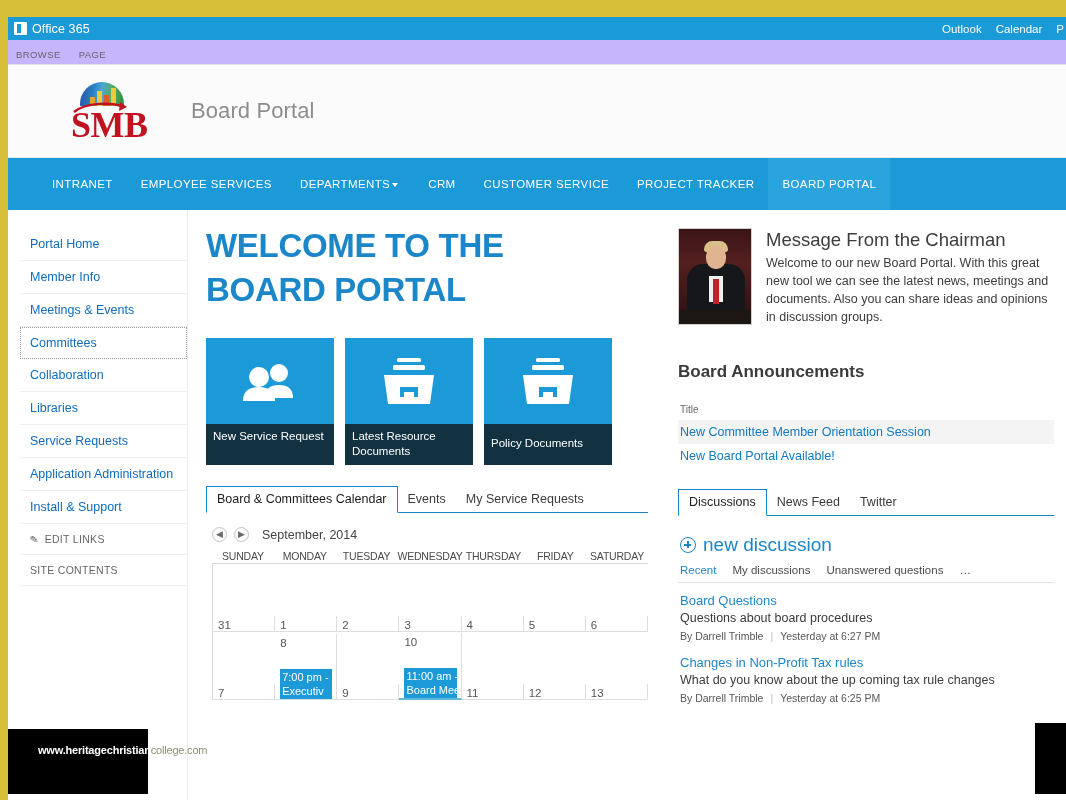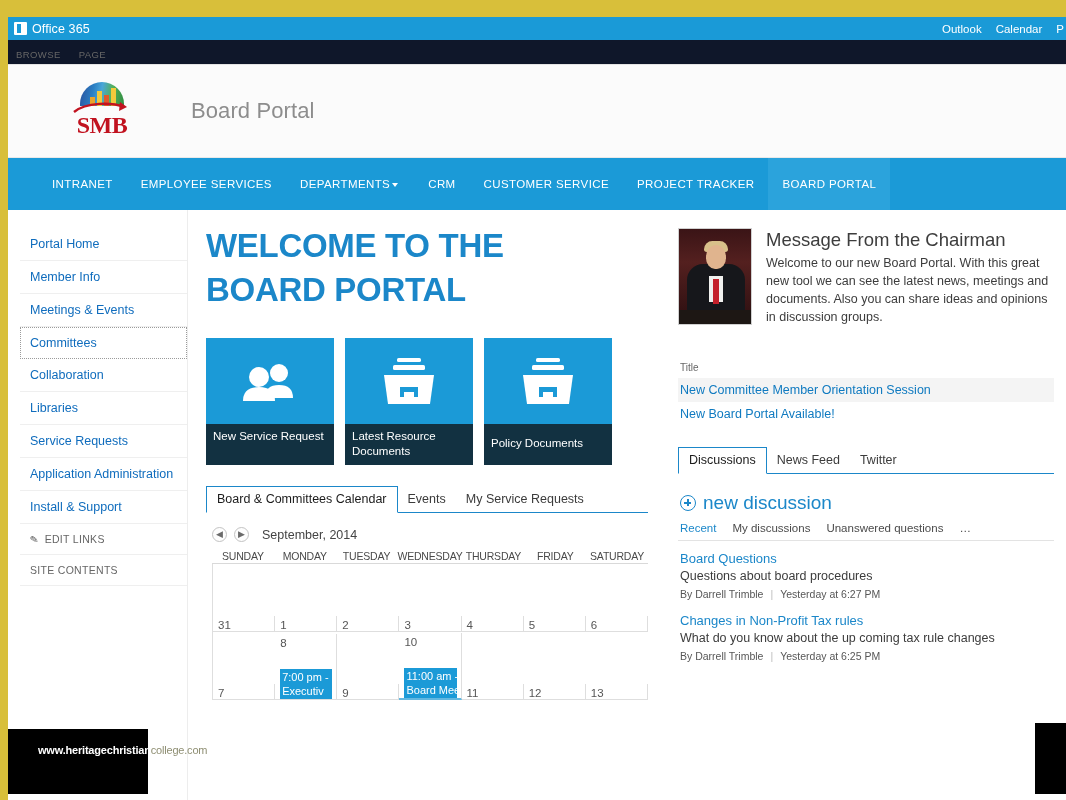--- a/index.html
+++ b/index.html
@@ -68,21 +68,21 @@
     gap: 14px;
     padding-right: 2px;
     font-size: 11.5px;
     white-space: nowrap;
   }
   .suite-right span { color: #ffffff; cursor: pointer; }
 
   
   .ribbon {
     height: 25px;
-    background: #0f172a;
+    background: #c4b5fd;
     display: flex;
     align-items: flex-end;
     padding-left: 8px;
     gap: 18px;
     border-bottom: 1px solid #e4e4e4;
   }
   .ribbon-tab {
     font-size: 9.5px;
     color: #666666;
     letter-spacing: .4px;
@@ -129,21 +129,21 @@
     left: 6px; top: 20px;
     width: 60px; height: 16px;
   }
   .logo .smb {
     position: absolute;
     left: 5px; top: 30px;
     width: 62px;
     text-align: center;
     font-family: "Liberation Serif", serif;
     font-weight: bold;
-    font-size: 24px;
+    font-size: 36px;
     color: #c1121f;
     letter-spacing: -.5px;
     line-height: 30px;
   }
 
   .site-title {
     font-size: 22px;
     color: #8d8d8d;
     font-weight: normal;
     margin-left: 53px;
@@ -711,20 +711,21 @@
               <div class="head"></div>
               <div class="desk"></div>
         </div>
         <div>
           <div class="chair-title">Message From the Chairman</div>
           <div class="chair-body"> Welcome to our new Board Portal.  With this great new tool we can see the latest news, meetings and documents.  Also you can share ideas and opinions in discussion groups.</div>
         </div>
       </div>
 
       <div>
+        <div class="ann-title">Board Announcements</div>
         <div class="ann-colhdr">Title</div>
         <div class="ann-row alt">New Committee Member Orientation Session</div>
         <div class="ann-row">New Board Portal Available!</div>
       </div>
 
       <div class="wp-tabs" style="margin-top:22px">
         <div class="wp-tab active">Discussions</div>
         <div class="wp-tab">News Feed</div>
         <div class="wp-tab">Twitter</div>
       </div>

